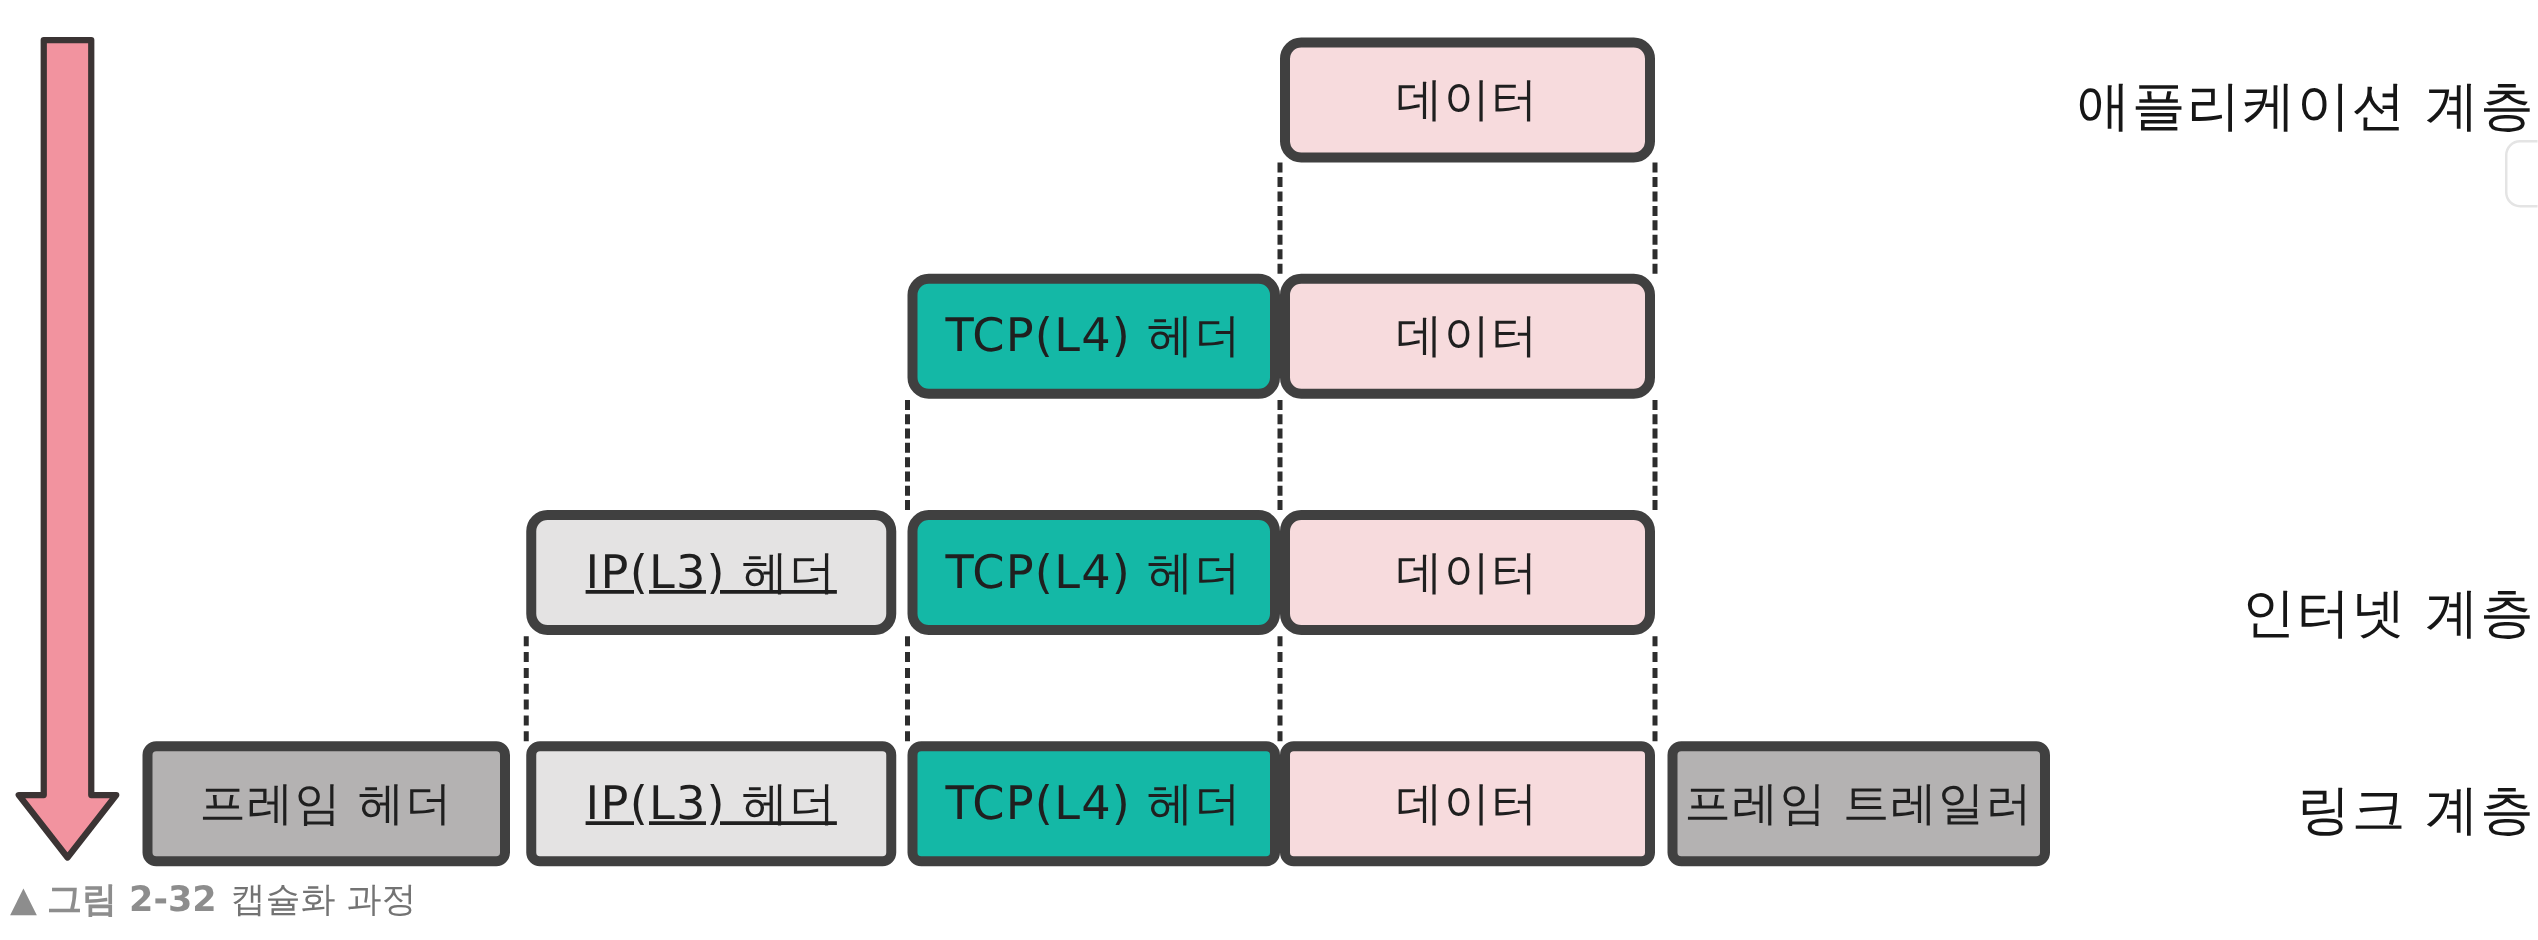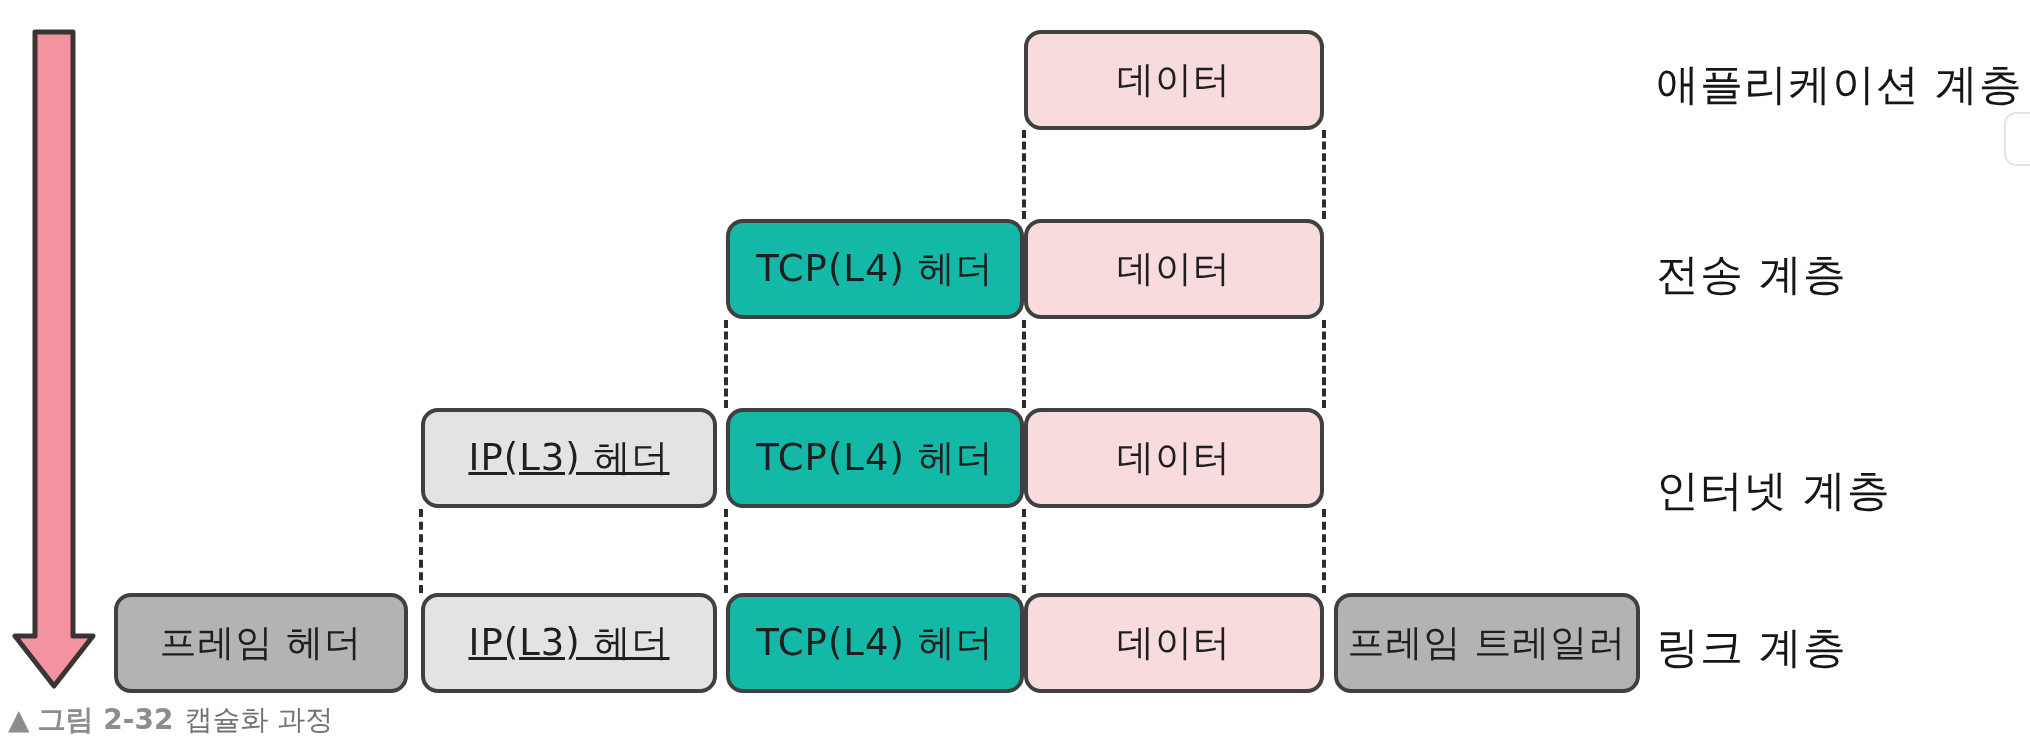--- a/index.html
+++ b/index.html
@@ -7,34 +7,34 @@
     width:2030px;height:752px;position:relative;background:#ffffff;
     overflow:hidden;
     font-family:"DejaVu Sans","Liberation Sans",sans-serif;
     color:#1f1f1f;
   }
   .stage{position:absolute;inset:0;}
 
   
   .box{
     position:absolute;height:100px;box-sizing:border-box;
-    border:4px solid #404040;border-radius:17px;
+    border:8px solid #404040;border-radius:17px;
     display:flex;align-items:center;justify-content:center;
     font-size:37px;font-weight:500;letter-spacing:1px;color:#1f1f1f;
     white-space:nowrap;
   }
   .colA{left:114px;width:294px;}
   .colB{left:421px;width:296px;text-decoration:underline;}
   .colC{left:726px;width:298px;}
   .colD{left:1024px;width:300px;}
   .colE{left:1334px;width:306px;}
   .r1{top:30px;}
   .r2{top:219px;}
   .r3{top:408px;}
-  .r4{top:593px;}
+  .r4{top:593px;border-radius:11px;}
   .fill-data{background:#f7dbdd;}
   .fill-tcp{background:#14b8a6;}
   .fill-ip{background:#e4e3e3;}
   .fill-frame{background:#b4b2b2;}
 
   
   .dash{
     position:absolute;width:0;
     border-left:4px dashed #2d2d2d;
   }
@@ -42,21 +42,21 @@
   .dx-c{left:724px;}  
   .dx-d{left:1022px;} 
   .dx-e{left:1322px;} 
   .g1{top:130px;height:89px;}
   .g2{top:320px;height:88px;}
   .g3{top:509px;height:84px;}
 
   
   .layer-label{
     position:absolute;left:1656px;width:372px;
-    text-align:left;font-size:43px;font-weight:500;
+    text-align:right;font-size:43px;font-weight:500;
     letter-spacing:1px;color:#161616;white-space:nowrap;
   }
   .ll1{top:56px;}
   .ll2{top:246px;}
   .ll3{top:434px;margin-top:28px;}
   .ll4{top:619px;}
 
   
   .arrow-svg{position:absolute;left:0;top:24px;}
 
@@ -102,21 +102,20 @@
   <div class="box colC r3 fill-tcp">TCP(L4) 헤더</div>
   <div class="box colD r3 fill-data">데이터</div>
 
   <div class="box colA r4 fill-frame">프레임 헤더</div>
   <div class="box colB r4 fill-ip">IP(L3) 헤더</div>
   <div class="box colC r4 fill-tcp">TCP(L4) 헤더</div>
   <div class="box colD r4 fill-data">데이터</div>
   <div class="box colE r4 fill-frame">프레임 트레일러</div>
 
   <div class="layer-label ll1">애플리케이션 계층</div>
-  <div class="layer-label ll2">전송 계층</div>
   <div class="layer-label ll3">인터넷 계층</div>
   <div class="layer-label ll4">링크 계층</div>
 
   <div class="caption">
     <span class="cap-marker">▲</span><span class="cap-fig">그림 2-32</span><span class="cap-title">캡슐화 과정</span>
   </div>
 
   <div class="edge-card"></div>
 
 </div>

